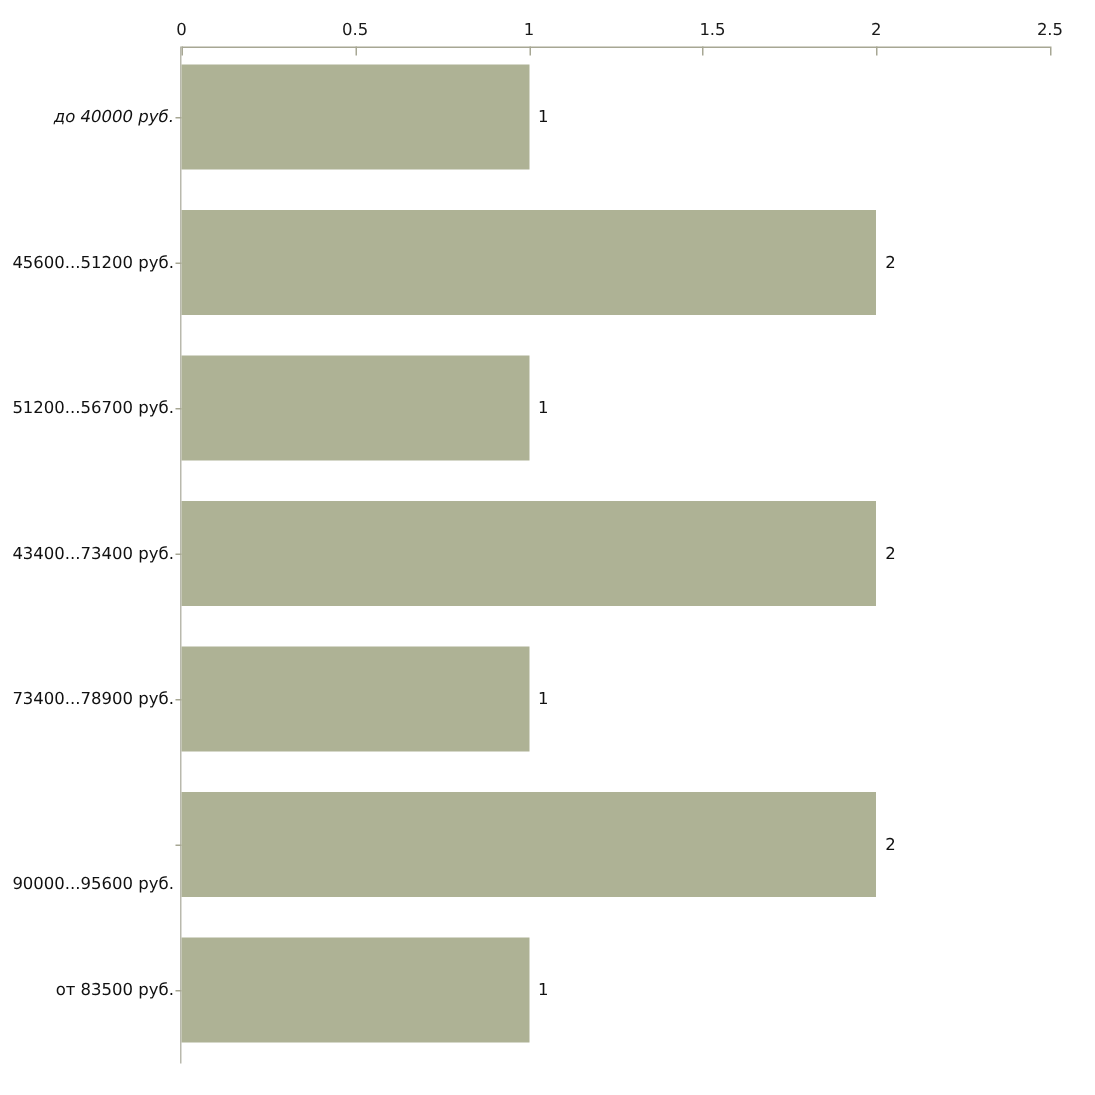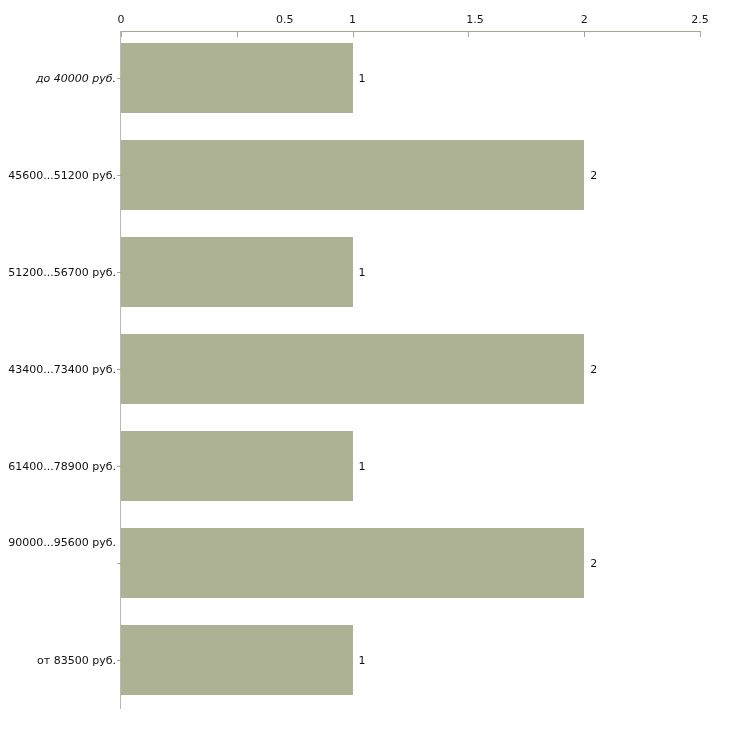--- a/index.html
+++ b/index.html
@@ -94,21 +94,21 @@
 
 <div id="chart-root">
 
   <div class="x-axis-line"></div>
   <div class="y-axis-line"></div>
 
   <div id="x-ticks">
       <div class="x-tick" style="left: 121px;"></div>
       <div class="x-tick-label" style="left: 121px;">0</div>
       <div class="x-tick" style="left: 236.8px;"></div>
-      <div class="x-tick-label" style="left: 236.8px; margin-left: 48px;">0.5</div>
+      <div class="x-tick-label" style="left: 236.8px;">0.5</div>
       <div class="x-tick" style="left: 352.6px;"></div>
       <div class="x-tick-label" style="left: 352.6px;">1</div>
       <div class="x-tick" style="left: 468.4px;"></div>
       <div class="x-tick-label" style="left: 475px; text-align: right;">1.5</div>
       <div class="x-tick" style="left: 584.2px;"></div>
       <div class="x-tick-label" style="left: 584.2px;">2</div>
       <div class="x-tick" style="left: 700px;"></div>
       <div class="x-tick-label" style="left: 700px;">2.5</div>
     </div>
   <div id="y-ticks">
@@ -118,22 +118,22 @@
       <div class="y-tick" style="top: 369px;"></div>
       <div class="y-tick" style="top: 466px;"></div>
       <div class="y-tick" style="top: 563px;"></div>
       <div class="y-tick" style="top: 660px;"></div>
     </div>
   <div id="cat-labels">
       <div class="cat-label" style="top: 77.5714px; font-style: italic;">до 40000 руб.</div>
       <div class="cat-label" style="top: 174.714px;">45600...51200 руб.</div>
       <div class="cat-label" style="top: 271.857px;">51200...56700 руб.</div>
       <div class="cat-label" style="top: 369px;">43400...73400 руб.</div>
-      <div class="cat-label" style="top: 466.143px;">61400...78900 руб.</div>
-      <div class="cat-label" style="top: 542px; margin-left: 48px;">90000...95600 руб.</div>
+      <div class="cat-label" style="top: 466.143px;">73400...78900 руб.</div>
+      <div class="cat-label" style="top: 589px; margin-left: 48px;">90000...95600 руб.</div>
       <div class="cat-label" style="top: 660.429px;">от 83500 руб.</div>
     </div>
   <div id="bars">
       <div class="bar" style="top: 42.5714px; width: 231.6px; height: 70px; background: rgb(174, 178, 149);"></div>
       <div class="bar-value" style="left: 358.6px; top: 77.5714px;">1</div>
       <div class="bar" style="top: 139.714px; width: 463.2px; height: 70px; background: rgb(174, 178, 149);"></div>
       <div class="bar-value" style="left: 590.2px; top: 174.714px;">2</div>
       <div class="bar" style="top: 236.857px; width: 231.6px; height: 70px; background: rgb(174, 178, 149);"></div>
       <div class="bar-value" style="left: 358.6px; top: 271.857px;">1</div>
       <div class="bar" style="top: 334px; width: 463.2px; height: 70px; background: rgb(174, 178, 149);"></div>

